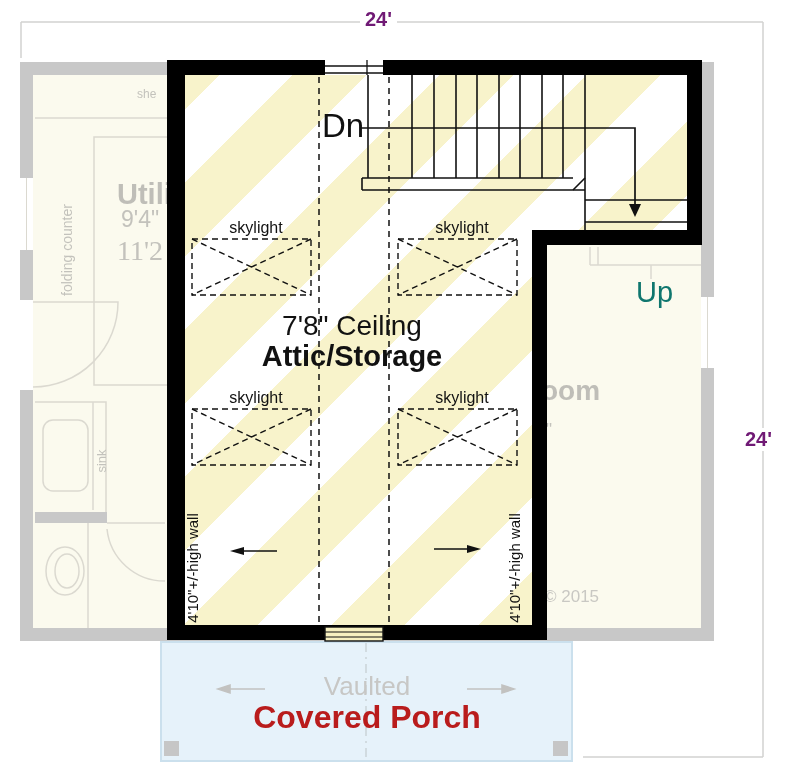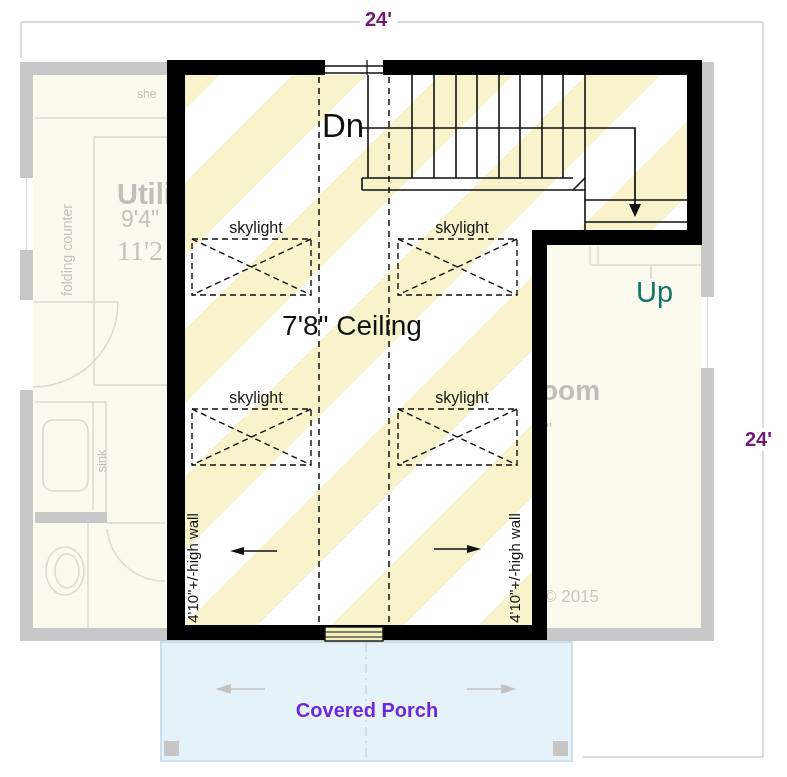--- a/index.html
+++ b/index.html
@@ -106,21 +106,22 @@
   <div class="porch"></div>
   <svg class="layer" width="787" height="777">
     <path d="M366,643 V760" stroke="#c7ced3" stroke-width="1.3" stroke-dasharray="9,5,2,5" fill="none"></path>
     <g stroke="#c2c2c0" stroke-width="1.6" fill="#c2c2c0">
       <path d="M265,689 H229" fill="none"></path>
       <polygon points="218,689 230,685 230,693"></polygon>
       <path d="M467,689 H503" fill="none"></path>
       <polygon points="514,689 502,685 502,693"></polygon>
     </g>
   </svg>
-  <div class="porchtext" style="left:167px; top:699px; width:400px; font-size:20px; font-weight:bold; color:#6d28d9;">Covered Porch</div>
+  <div class="porchtext" style="left:167px; top:671px; width:400px; font-size:26px;">Vaulted</div>
+  <div class="porchtext" style="left:167px; top:699px; width:400px; font-size:32px; font-weight:bold; color:#b91c1c;">Covered Porch</div>
   <div class="post" style="left:164px; top:741px;"></div>
   <div class="post" style="left:553px; top:741px;"></div>
 
   <div class="attic-wall"></div>
   <div class="attic-floor"></div>
 
   <div class="abs" style="left:325px; top:60px; width:58px; height:15px; background:#ffffff;"></div>
 
   <svg class="layer" width="787" height="777">
 
@@ -174,20 +175,21 @@
     <g>
       <rect x="325" y="627" width="58" height="14" fill="#f6f0c0" stroke="#111111" stroke-width="1.4"></rect>
       <path d="M325,632 H383 M325,637 H383" stroke="#111111" stroke-width="1.2" fill="none"></path>
     </g>
   </svg>
 
   <div class="attictext" style="left:322px; top:107px; font-size:33px;">Dn</div>
 
   <div class="abs" style="left:202px; top:310px; width:300px; text-align:center;">
     <div class="attictext" style="position:static; font-size:28px; line-height:31px;">7'8" Ceiling</div>
+    <div class="attictext" style="position:static; font-size:29px; line-height:31px; font-weight:bold;">Attic/Storage</div>
   </div>
 
   <div class="attictext" style="left:256px; top:219px; font-size:16px; transform:translateX(-50%);">skylight</div>
   <div class="attictext" style="left:462px; top:219px; font-size:16px; transform:translateX(-50%);">skylight</div>
   <div class="attictext" style="left:256px; top:389px; font-size:16px; transform:translateX(-50%);">skylight</div>
   <div class="attictext" style="left:462px; top:389px; font-size:16px; transform:translateX(-50%);">skylight</div>
 
   <div class="vtext attictext" style="left:107px; top:559px; width:170px; height:18px; font-size:15px;">4'10"+/-high wall</div>
   <div class="vtext attictext" style="left:429px; top:559px; width:170px; height:18px; font-size:15px;">4'10"+/-high wall</div>
 

